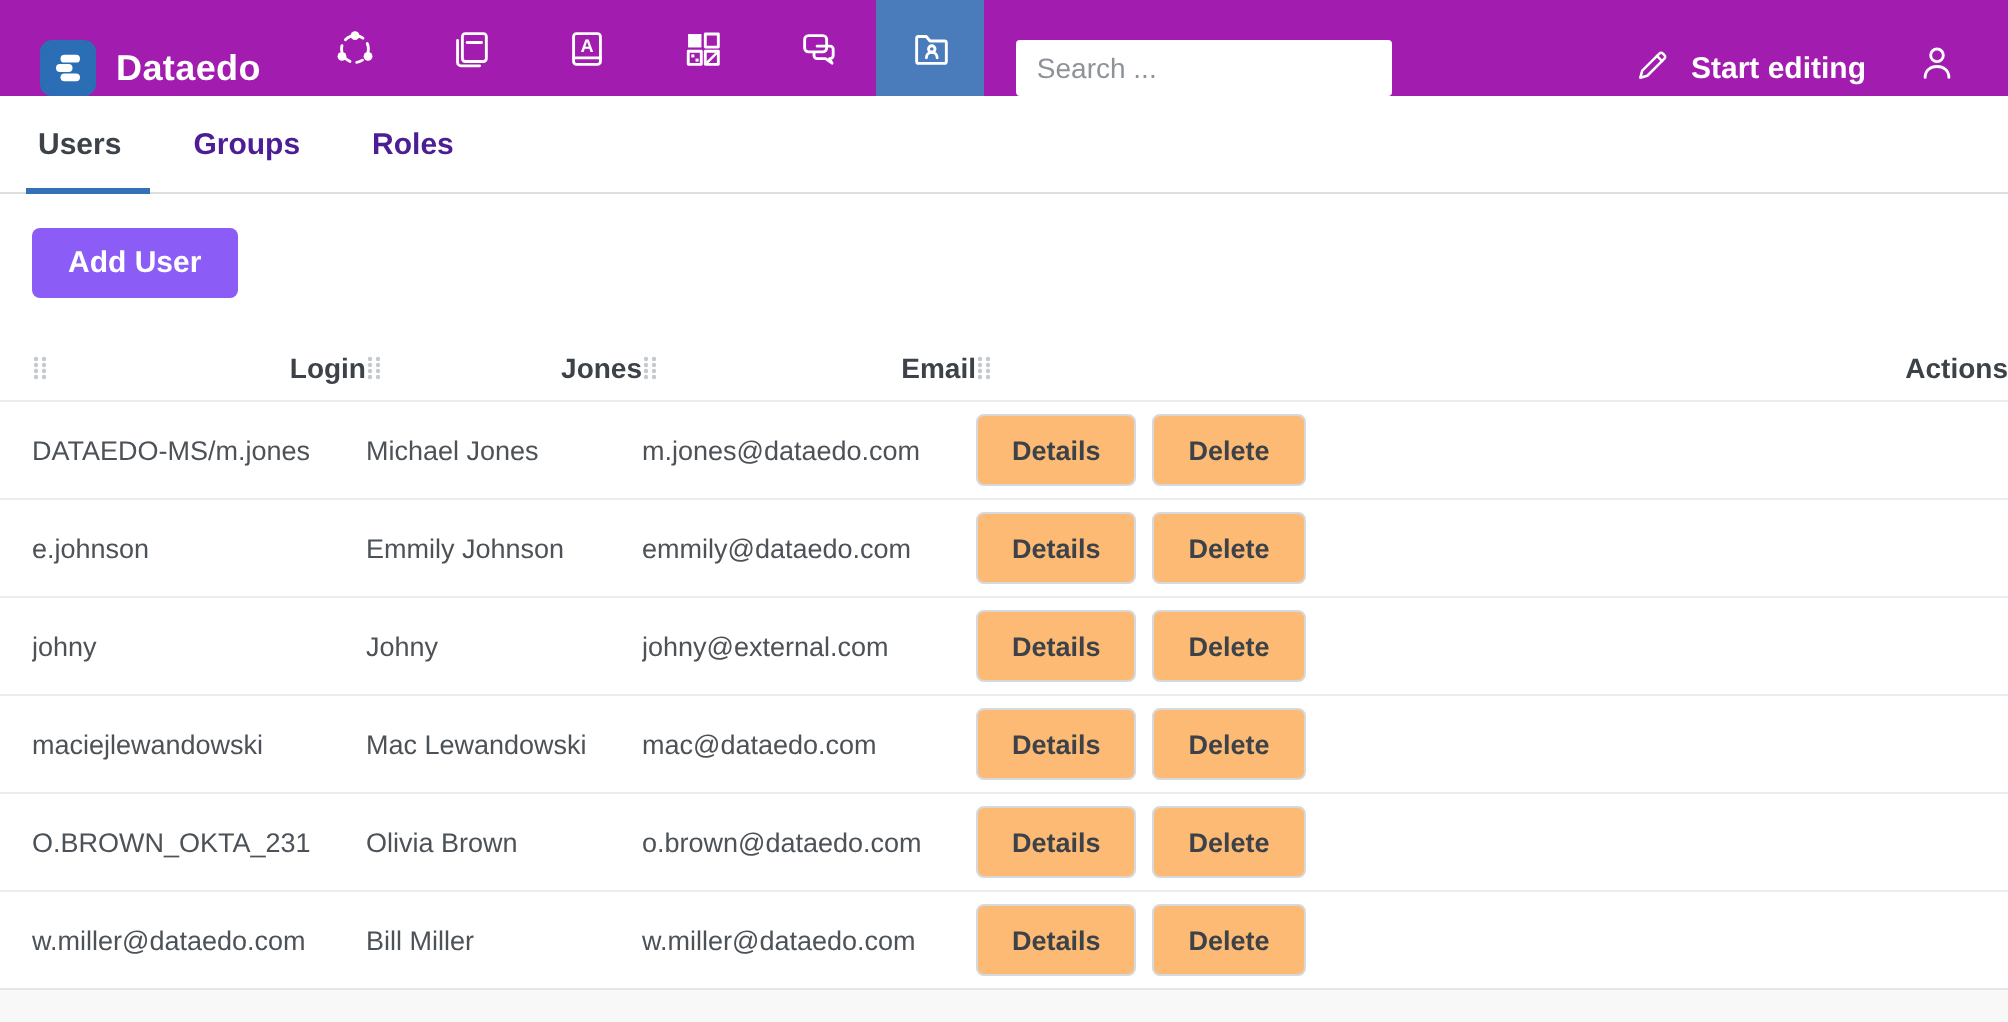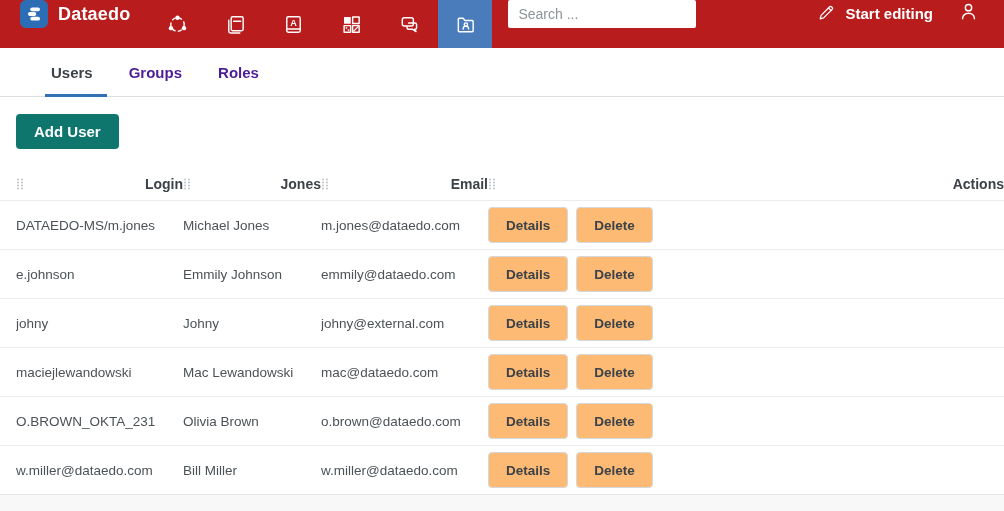--- a/index.html
+++ b/index.html
@@ -5,21 +5,21 @@
   * { box-sizing: border-box; }
   html,body { margin:0; padding:0; }
   body {
     width:1004px; height:511px; overflow:hidden;
     background:#ffffff;
     font-family:"Liberation Sans", sans-serif;
     -webkit-font-smoothing:antialiased;
   }
 
   
-  .navbar { height:48px; background:#b91c1c; display:flex; align-items:flex-start; }
+  .navbar { height:48px; background:#a21caf; display:flex; align-items:flex-end; }
   .brand { display:flex; align-items:center; gap:10px; padding:0 18px 0 20px; cursor:pointer; }
   .brand-logo {
     width:28px; height:28px; background:#2c6eb6; border-radius:6px;
     display:flex; align-items:center; justify-content:center; flex:0 0 auto;
   }
   .brand-name { color:#fff; font-size:18px; font-weight:700; letter-spacing:.2px; }
   .nav-item { width:58px; height:48px; display:flex; align-items:center; justify-content:center; cursor:pointer; }
   .nav-item.active { width:54px; background:#4a7cbc; }
   .nav-item svg { display:block; }
   .search-input {
@@ -28,27 +28,27 @@
     font-family:"Liberation Sans", sans-serif;
   }
   .search-input::placeholder { color:#8d9399; }
   .nav-right { margin-left:auto; display:flex; align-items:center; gap:24px; padding-right:24px; }
   .start-editing { display:flex; align-items:center; gap:9px; color:#fff; font-weight:700; font-size:15px; cursor:pointer; }
   .user-menu { cursor:pointer; display:flex; align-items:center; }
 
   
   .tabbar { height:49px; background:#fff; border-bottom:1px solid #dcdfe2; display:flex; align-items:stretch; padding-left:17px; gap:32px; }
   .tab { position:relative; display:flex; align-items:center; padding:0 2px; font-size:15px; color:#4c1d95; cursor:pointer;font-weight:bold; }
-  .tab.active { color:#3c4247; font-weight:700;margin-left:32px; }
+  .tab.active { color:#3c4247; font-weight:700; }
   .tab.active::after { content:""; position:absolute; left:-4px; right:-12px; bottom:-1px; height:3px; background:#3470b5; }
 
   
   .content-top { padding:17px 16px 0 16px; }
   .add-user-btn {
-    height:35px; padding:0 18px; background:#0f766e; color:#fff; border:0; border-radius:4px;
+    height:35px; padding:0 18px; background:#8b5cf6; color:#fff; border:0; border-radius:4px;
     font-size:15px; font-weight:700; cursor:pointer; font-family:"Liberation Sans", sans-serif;
   }
 
   
   .users-table { margin-top:19px; }
   .thead, .trow {
     display:grid; grid-template-columns:167px 138px 167px 1fr;
     align-items:center; padding-left:16px;
   }
   .thead { height:32px; }

